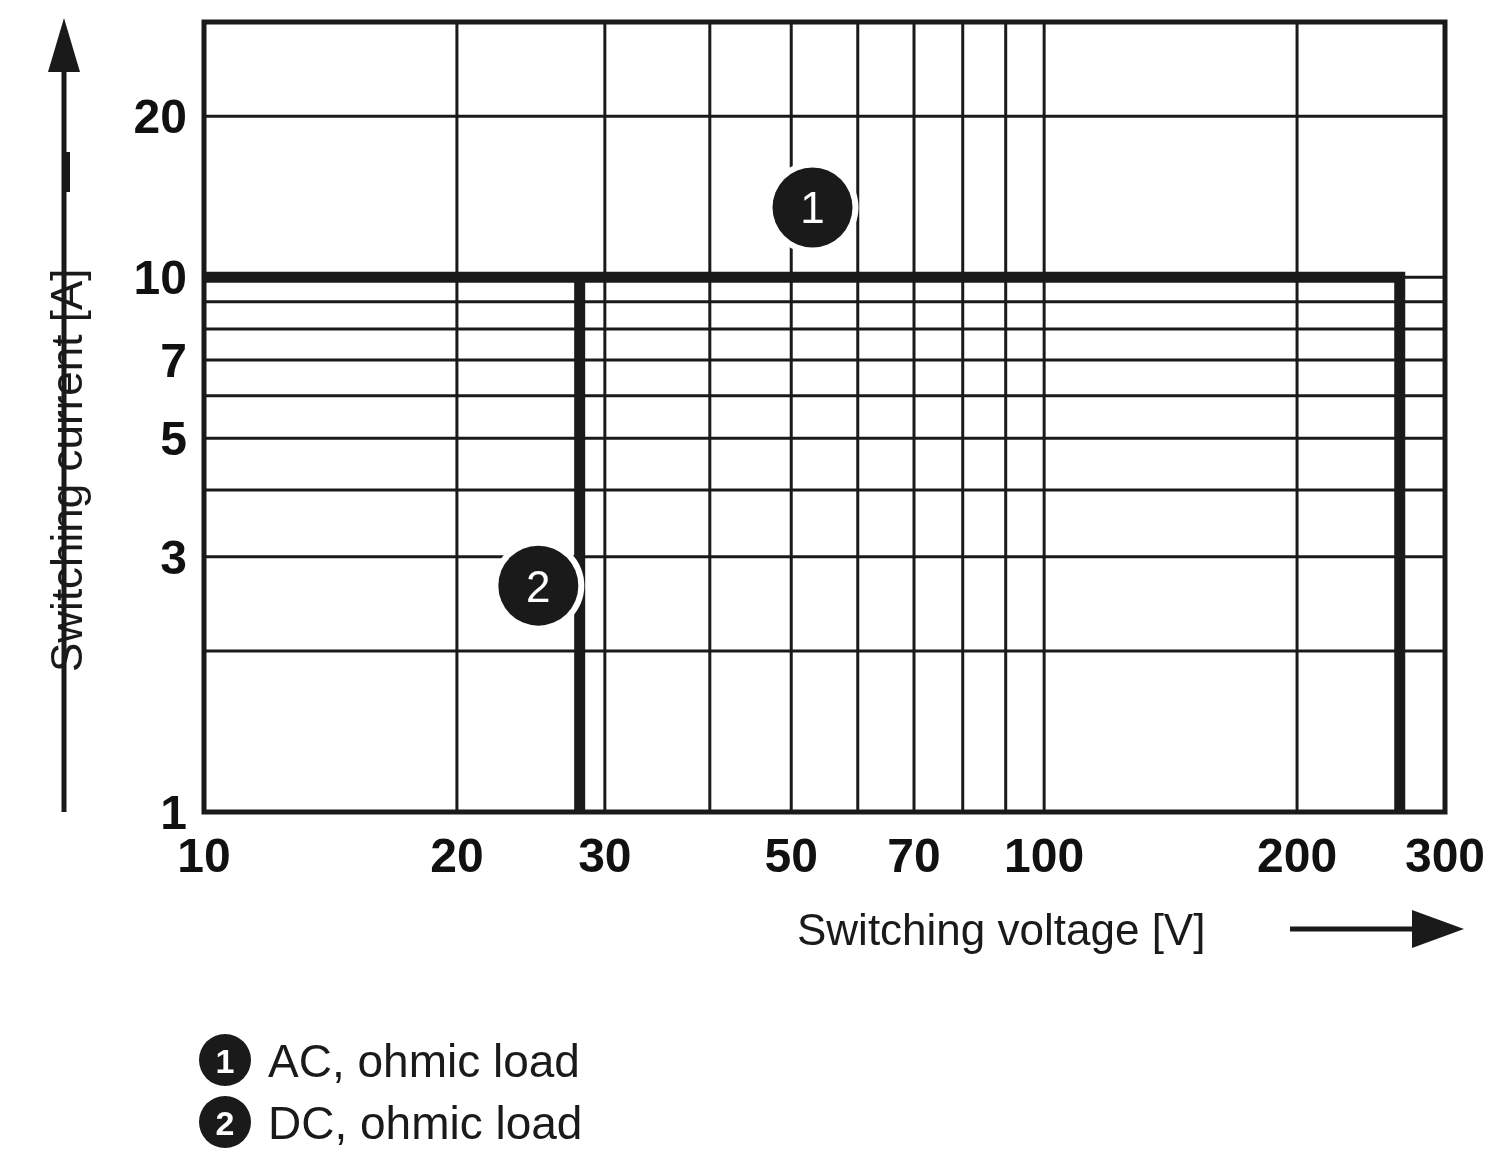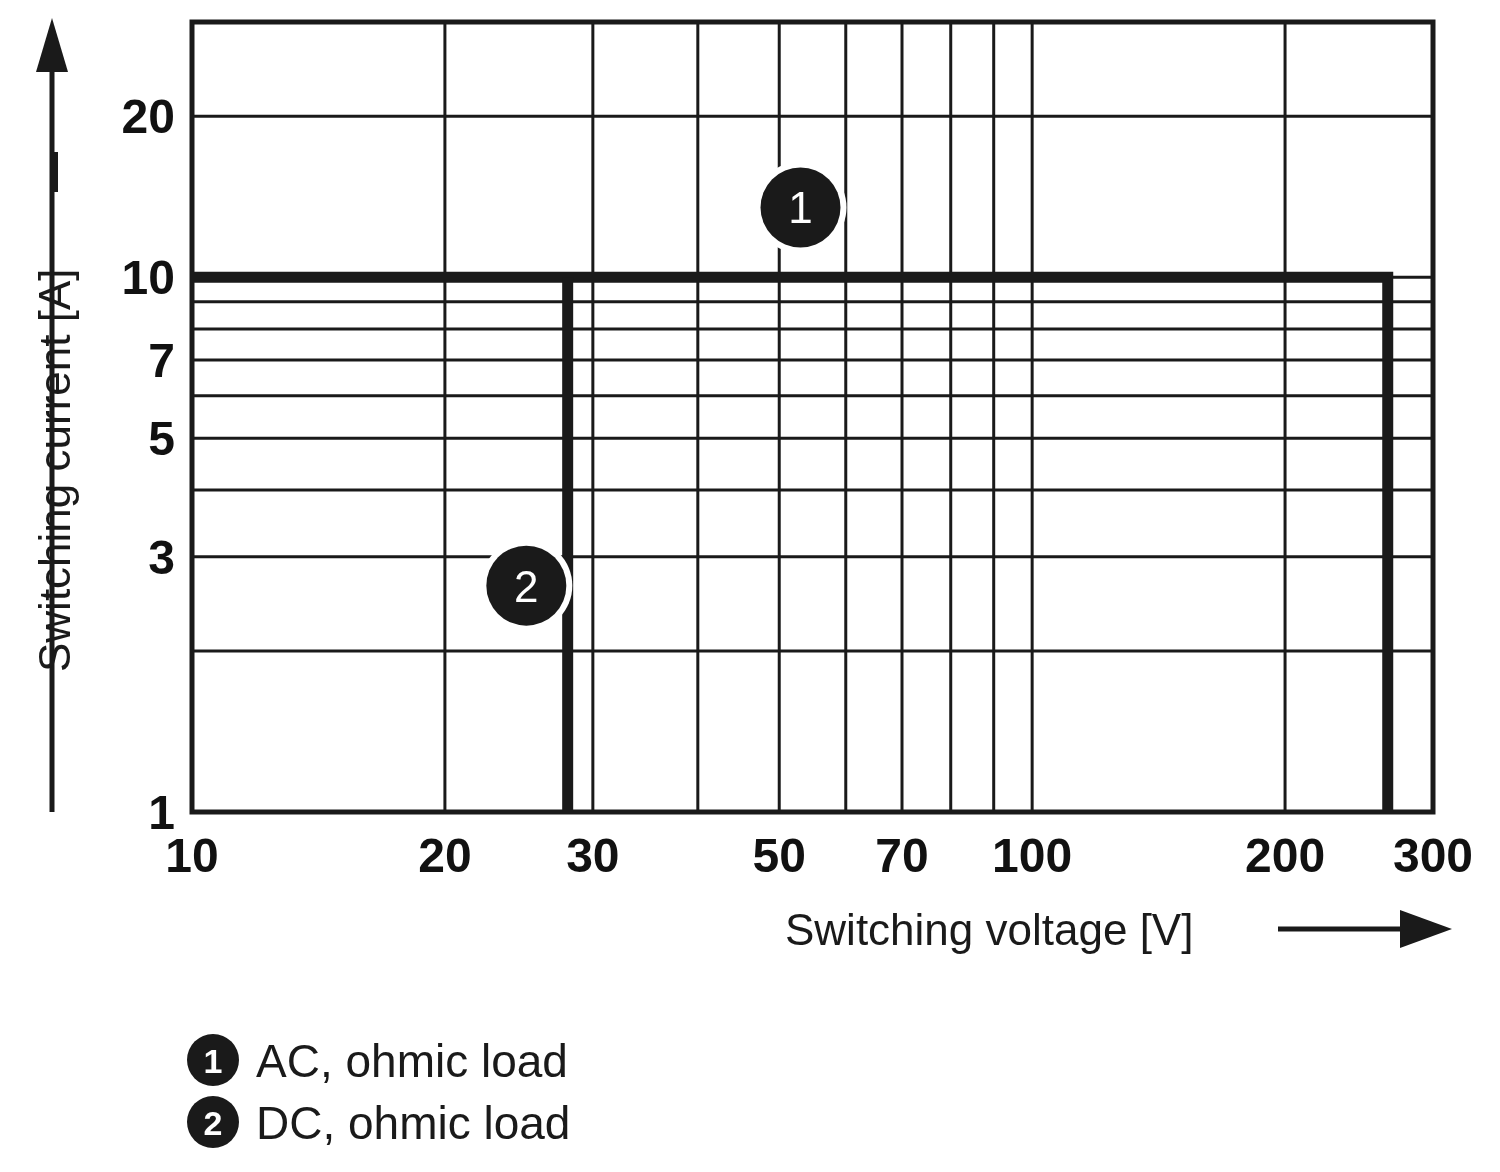--- a/index.html
+++ b/index.html
@@ -11,20 +11,21 @@
     width: 1500px;
     height: 1172px;
     font-family: "Liberation Sans", sans-serif;
     color: #1a1a1a;
     overflow: hidden;
     position: relative;
   }
   #root {
     position: absolute;
     inset: 0;
+    margin-left: 12px;
   }
   svg.figure {
     position: absolute;
     left: 0;
     top: 0;
     width: 1500px;
     height: 1172px;
     display: block;
   }
   .axis-label-text {

